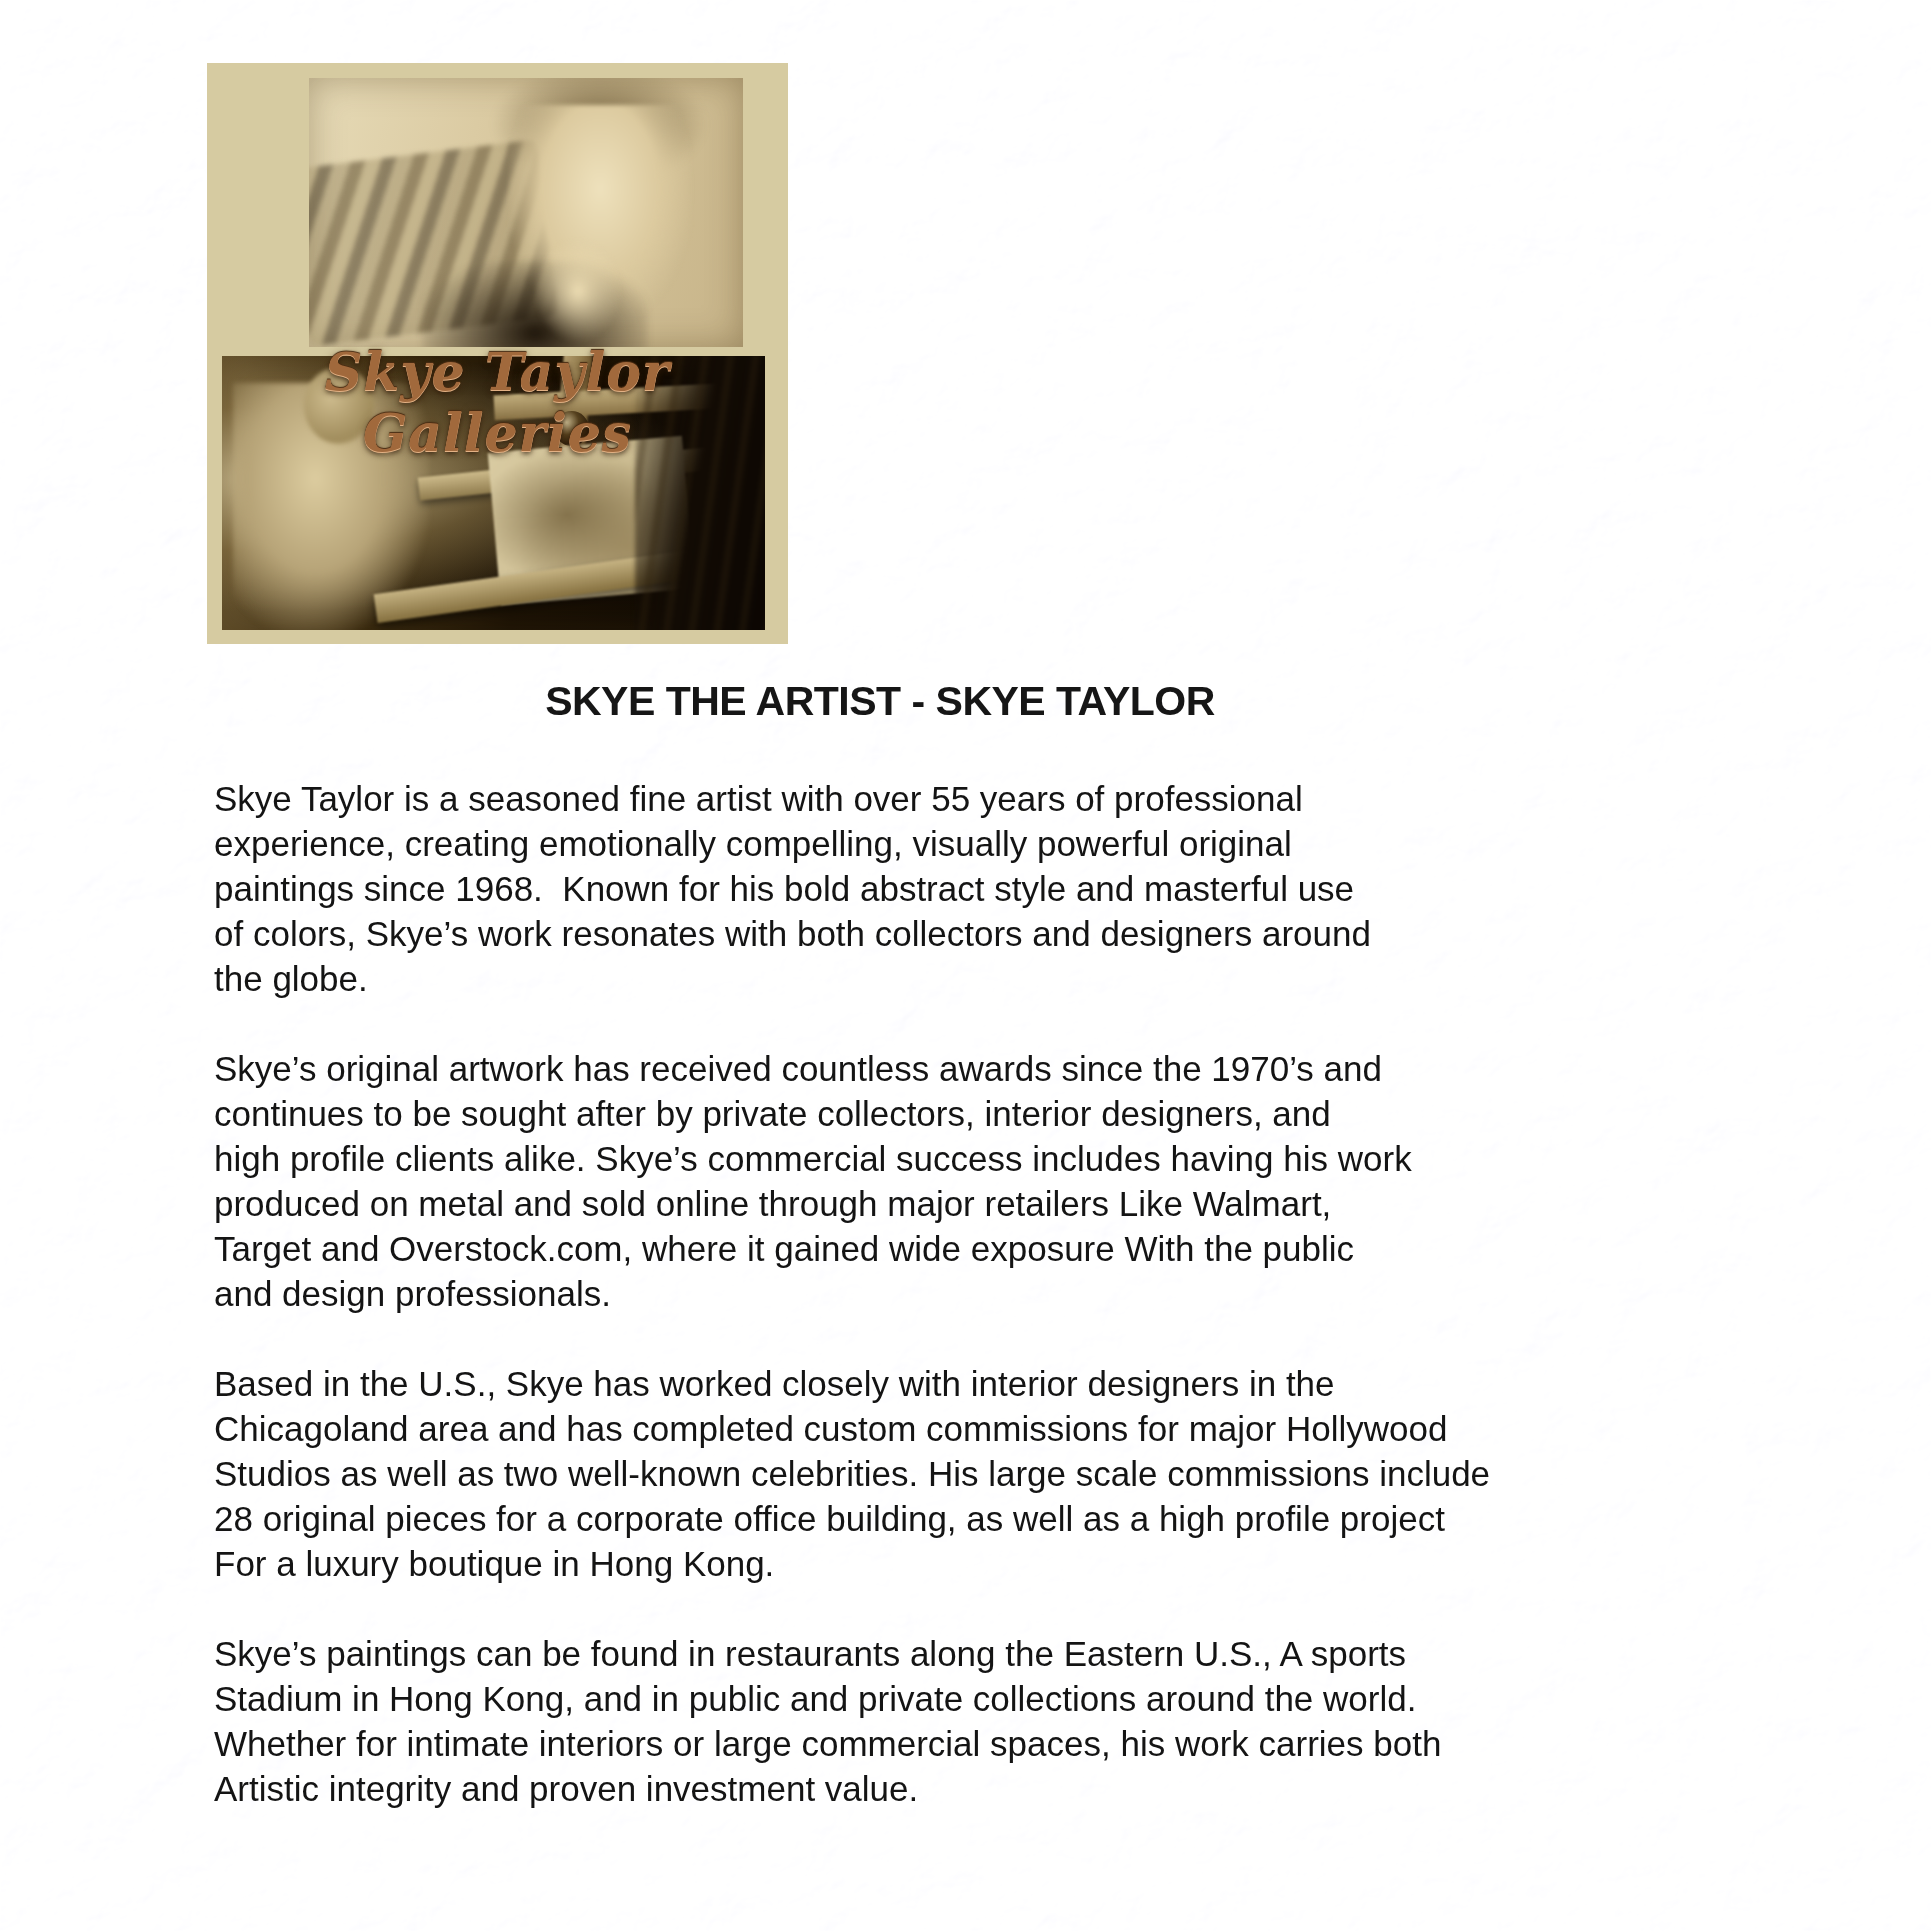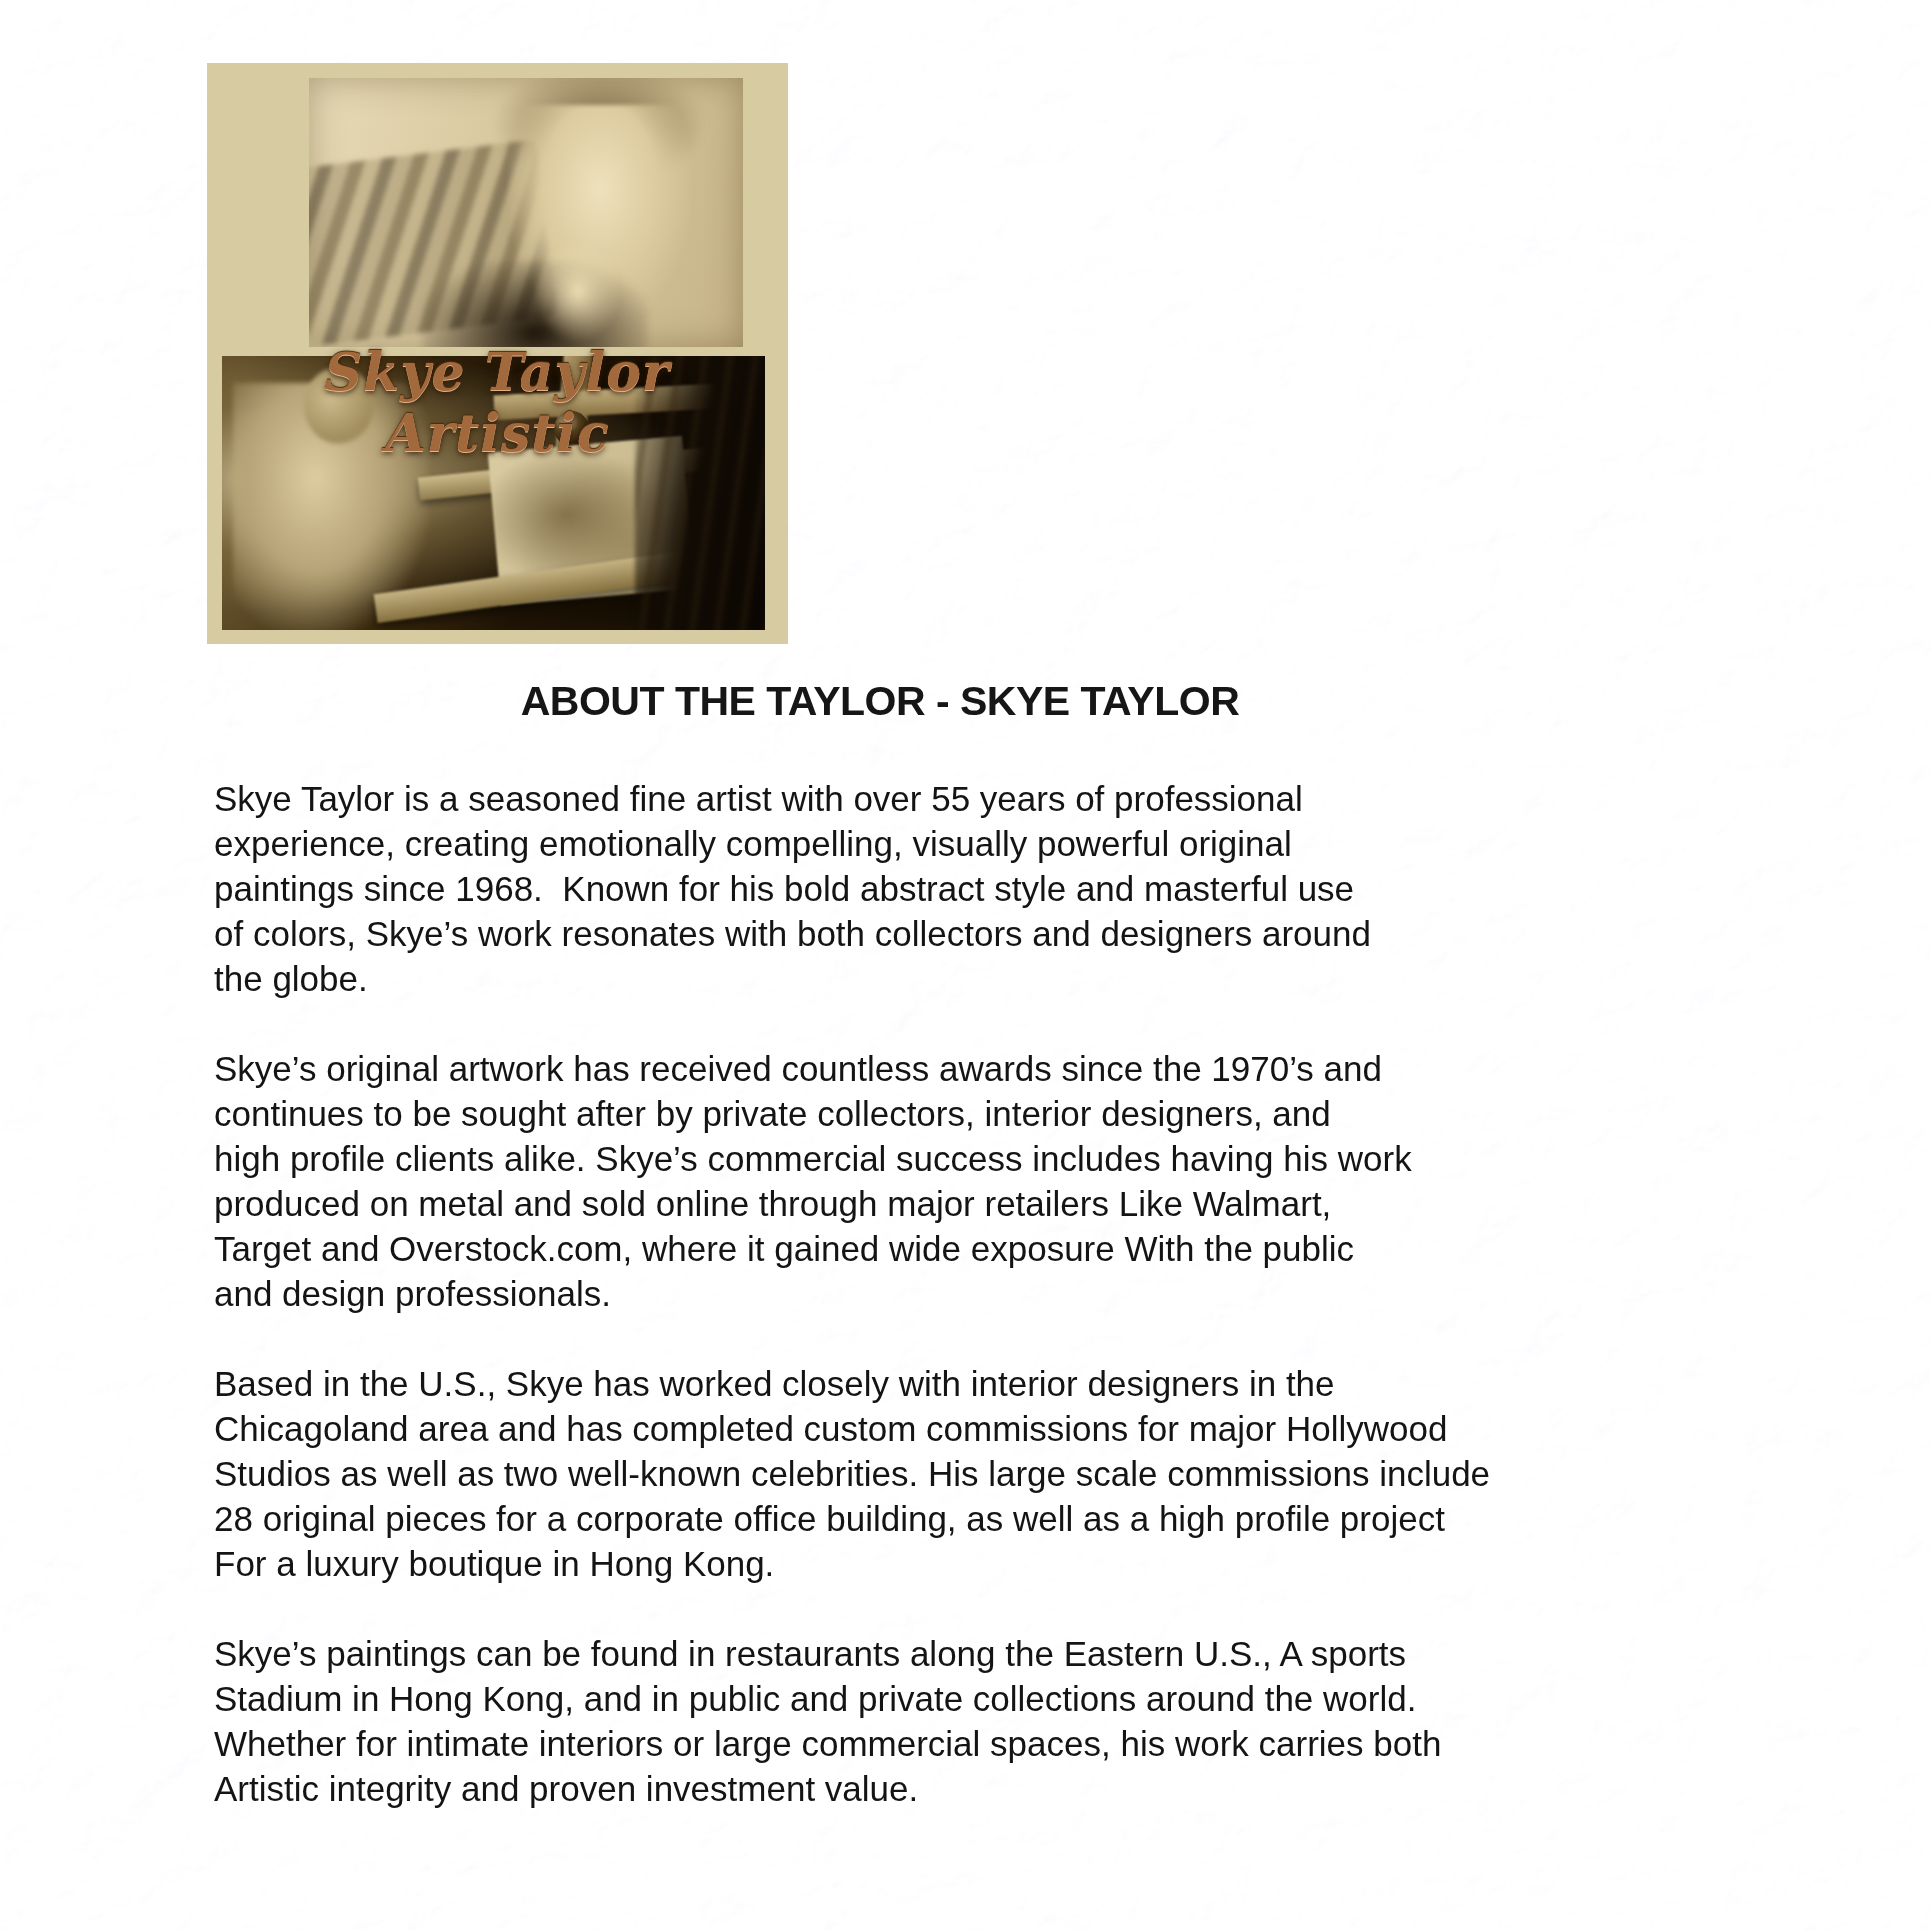--- a/index.html
+++ b/index.html
@@ -179,24 +179,24 @@
       <div class="artist"></div>
       <div class="artist-head"></div>
       <div class="wood-cross-v"></div>
       <div class="wood-cross-h"></div>
       <div class="knob"></div>
       <div class="beam-top"></div>
       <div class="canvas-board"></div>
       <div class="beam-bottom"></div>
       <div class="drape"></div>
     </div>
-    <div class="script-title">Skye Taylor Artistic</div>
+    <div class="script-title">Skye Taylor Galleries</div>
   </div>
 
-  <h1 class="heading">ABOUT THE TAYLOR - SKYE TAYLOR</h1>
+  <h1 class="heading">SKYE THE ARTIST - SKYE TAYLOR</h1>
 
   <div class="body-text">
     <p>Skye Taylor is a seasoned fine artist with over 55 years of professional<br>experience, creating emotionally compelling, visually powerful original<br>paintings since 1968.  Known for his bold abstract style and masterful use<br>of colors, Skye’s work resonates with both collectors and designers around<br>the globe.</p>
     <p>Skye’s original artwork has received countless awards since the 1970’s and<br>continues to be sought after by private collectors, interior designers, and<br>high profile clients alike. Skye’s commercial success includes having his work<br>produced on metal and sold online through major retailers Like Walmart,<br>Target and Overstock.com, where it gained wide exposure With the public<br>and design professionals.</p>
     <p>Based in the U.S., Skye has worked closely with interior designers in the<br>Chicagoland area and has completed custom commissions for major Hollywood<br>Studios as well as two well-known celebrities. His large scale commissions include<br>28 original pieces for a corporate office building, as well as a high profile project<br>For a luxury boutique in Hong Kong.</p>
     <p>Skye’s paintings can be found in restaurants along the Eastern U.S., A sports<br>Stadium in Hong Kong, and in public and private collections around the world.<br>Whether for intimate interiors or large commercial spaces, his work carries both<br>Artistic integrity and proven investment value.</p>
   </div>
 </div>
 
 

